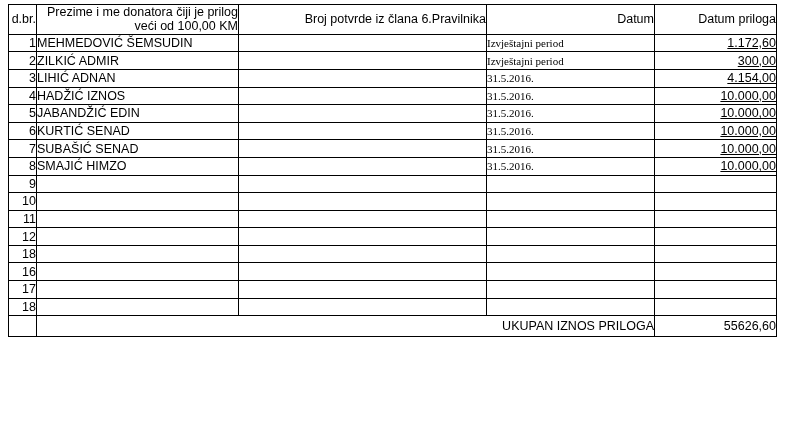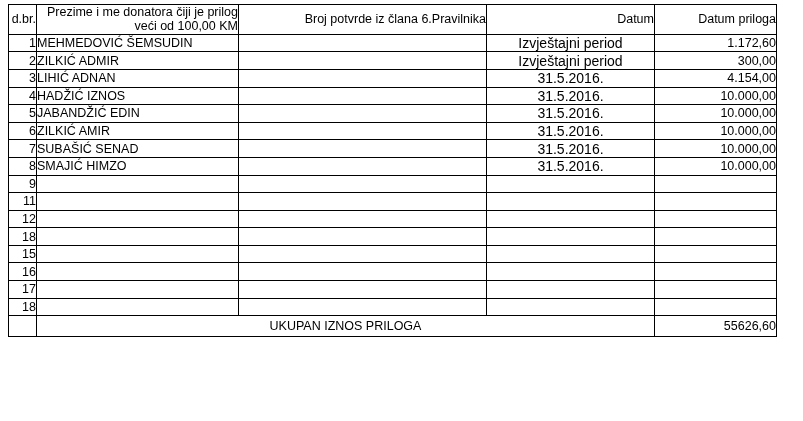--- a/index.html
+++ b/index.html
@@ -73,33 +73,34 @@
   }
   td.name {
     text-align: left;
     padding-left: 4px;
     font-size: 12.5px;
     white-space: nowrap;
     margin-top: 15px;
   }
   td.cert { }
   td.date {
-    text-align: center;
-    font-size: 14px;
+    font-size: 11px;
+    font-family: Liberation Serif, serif;
   }
   td.amt {
     text-align: right;
     padding-right: 6px;
     font-size: 12.5px;
+    text-decoration: underline;
   }
   tr.total td {
     height: 21px;
   }
   td.total-label {
-    text-align: center;
+    text-align: right;
     font-size: 12.5px;
   }
   td.total-amt {
     text-align: right;
     padding-right: 6px;
     font-size: 12.5px;
     vertical-align: bottom;
   }
   td.total-blank { border-top: 1px solid #000; }
 </style>
@@ -155,21 +156,21 @@
         </tr>
         <tr>
           <td class="num">5</td>
           <td class="name">JABANDŽIĆ EDIN</td>
           <td class="cert"></td>
           <td class="date">31.5.2016.</td>
           <td class="amt">10.000,00</td>
         </tr>
         <tr>
           <td class="num">6</td>
-          <td class="name">ZILKIĆ AMIR</td>
+          <td class="name">KURTIĆ SENAD</td>
           <td class="cert"></td>
           <td class="date">31.5.2016.</td>
           <td class="amt">10.000,00</td>
         </tr>
         <tr>
           <td class="num">7</td>
           <td class="name">SUBAŠIĆ SENAD</td>
           <td class="cert"></td>
           <td class="date">31.5.2016.</td>
           <td class="amt">10.000,00</td>
@@ -182,42 +183,42 @@
           <td class="amt">10.000,00</td>
         </tr>
         <tr>
           <td class="num">9</td>
           <td class="name"></td>
           <td class="cert"></td>
           <td class="date"></td>
           <td class="amt"></td>
         </tr>
         <tr>
+          <td class="num">10</td>
+          <td class="name"></td>
+          <td class="cert"></td>
+          <td class="date"></td>
+          <td class="amt"></td>
+        </tr>
+        <tr>
           <td class="num">11</td>
           <td class="name"></td>
           <td class="cert"></td>
           <td class="date"></td>
           <td class="amt"></td>
         </tr>
         <tr>
           <td class="num">12</td>
           <td class="name"></td>
           <td class="cert"></td>
           <td class="date"></td>
           <td class="amt"></td>
         </tr>
         <tr>
           <td class="num">18</td>
-          <td class="name"></td>
-          <td class="cert"></td>
-          <td class="date"></td>
-          <td class="amt"></td>
-        </tr>
-        <tr>
-          <td class="num">15</td>
           <td class="name"></td>
           <td class="cert"></td>
           <td class="date"></td>
           <td class="amt"></td>
         </tr>
         <tr>
           <td class="num">16</td>
           <td class="name"></td>
           <td class="cert"></td>
           <td class="date"></td>

